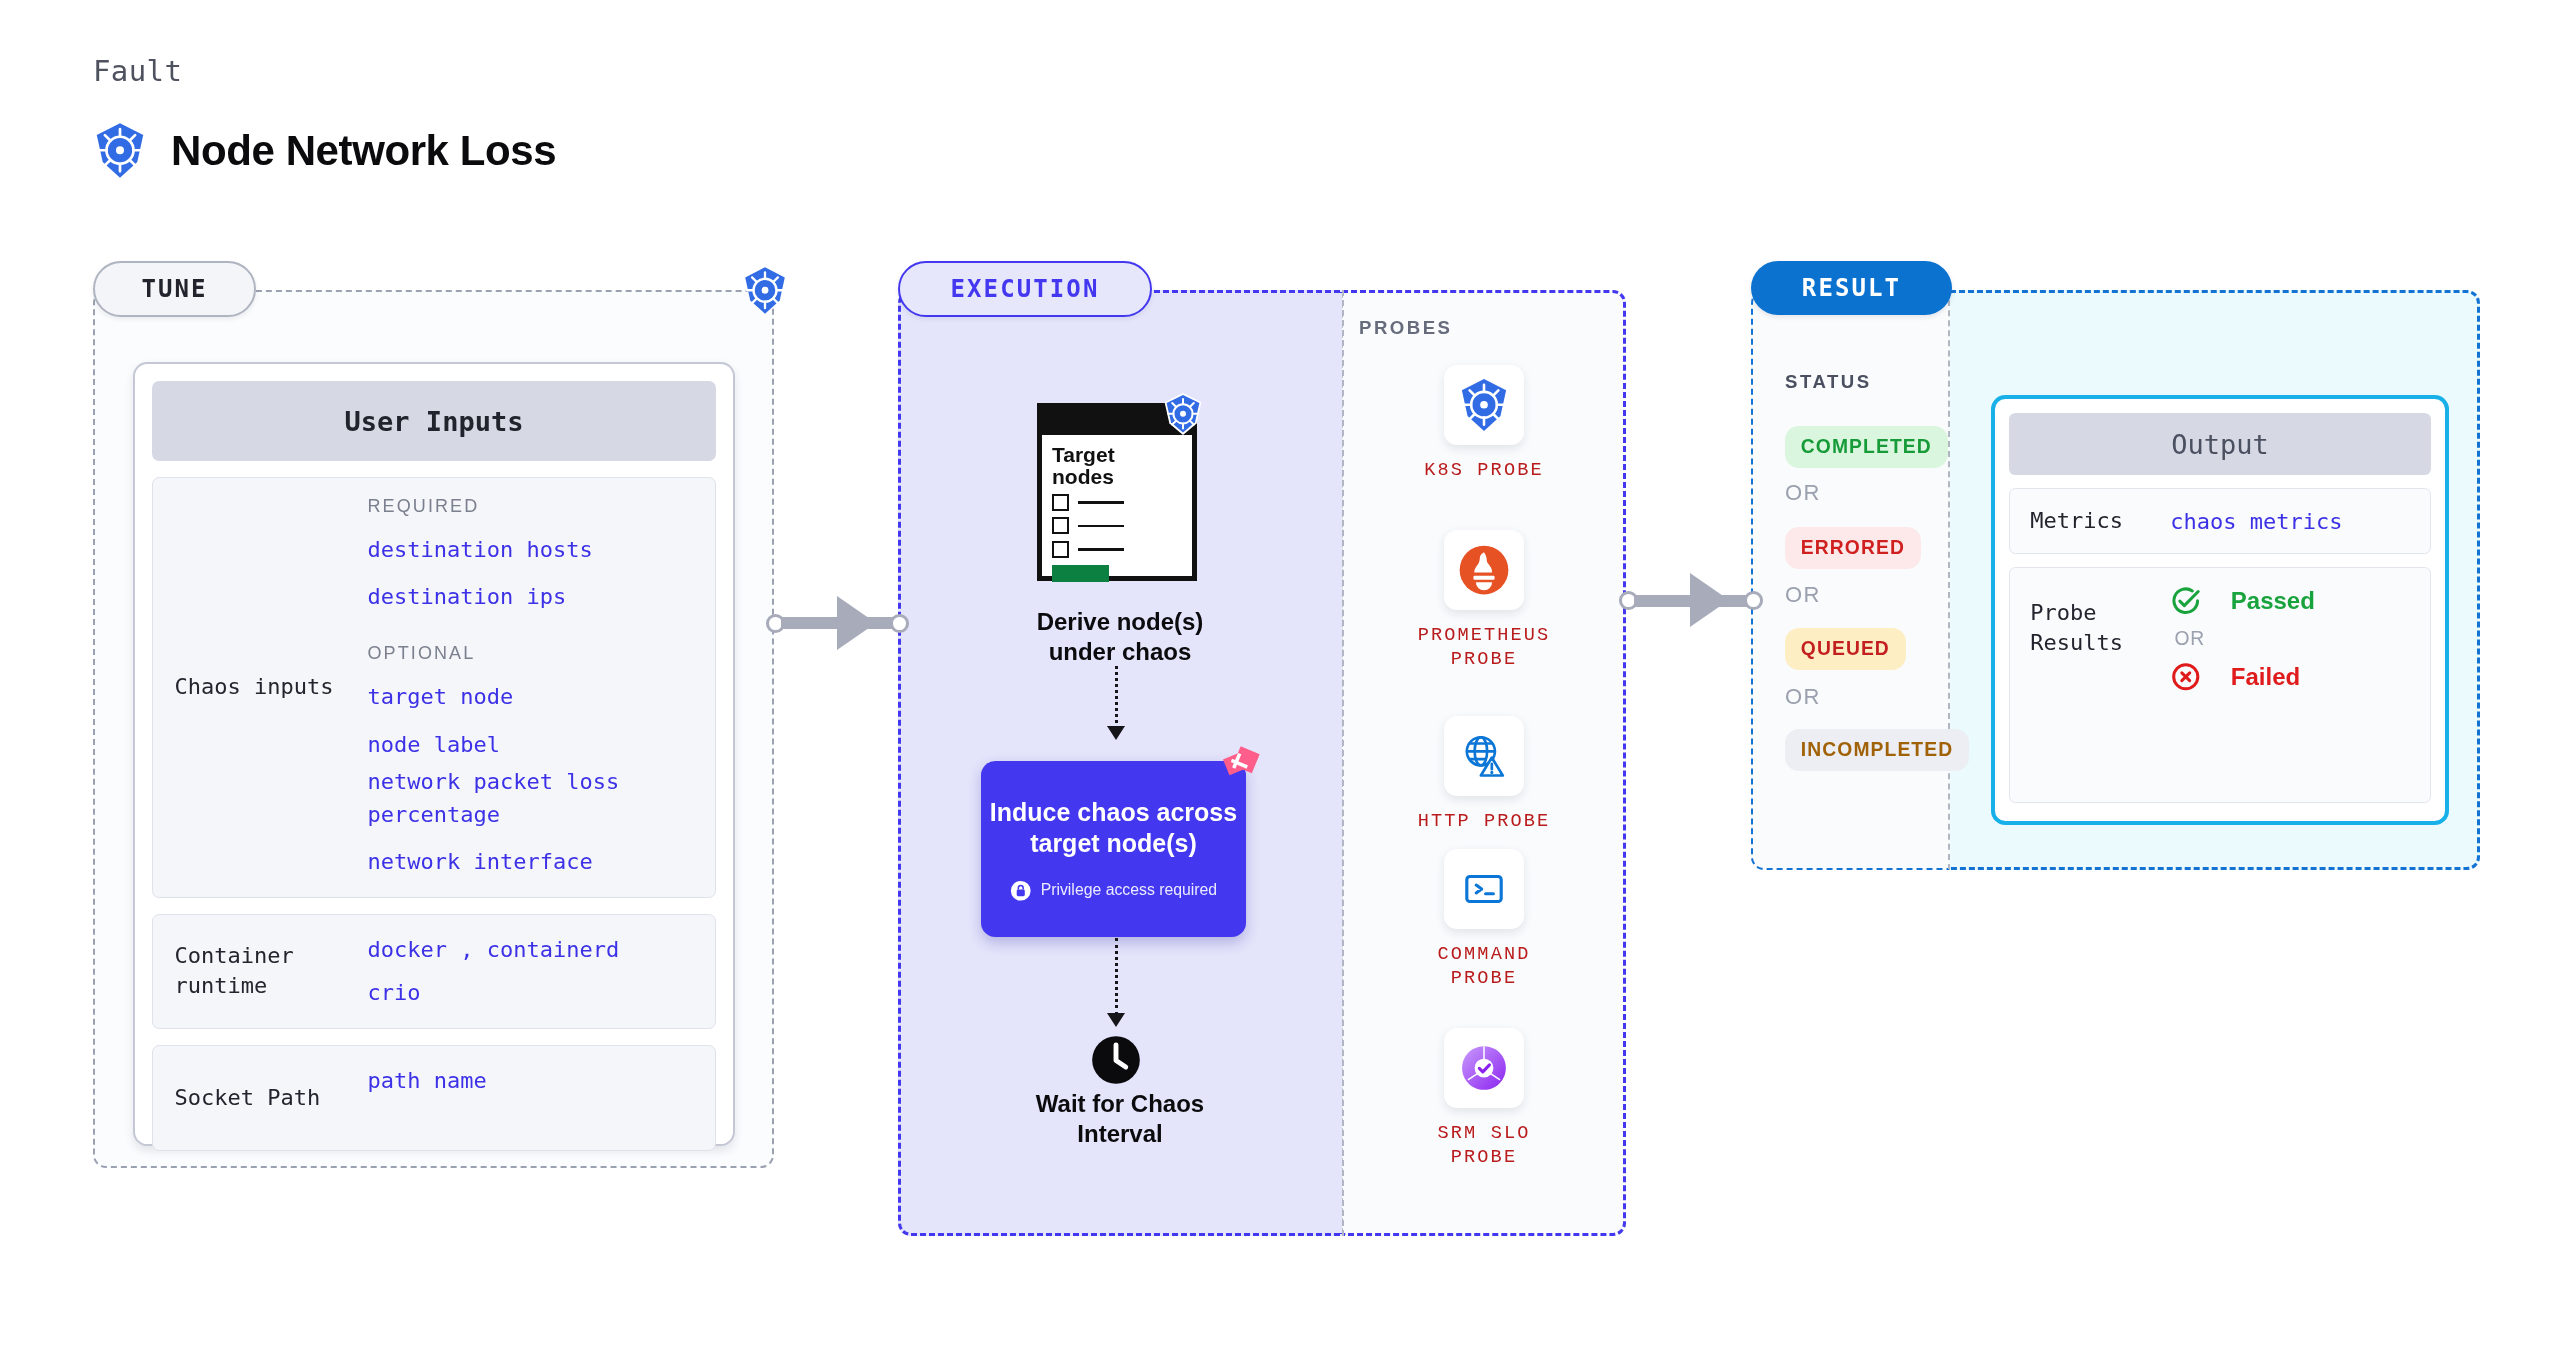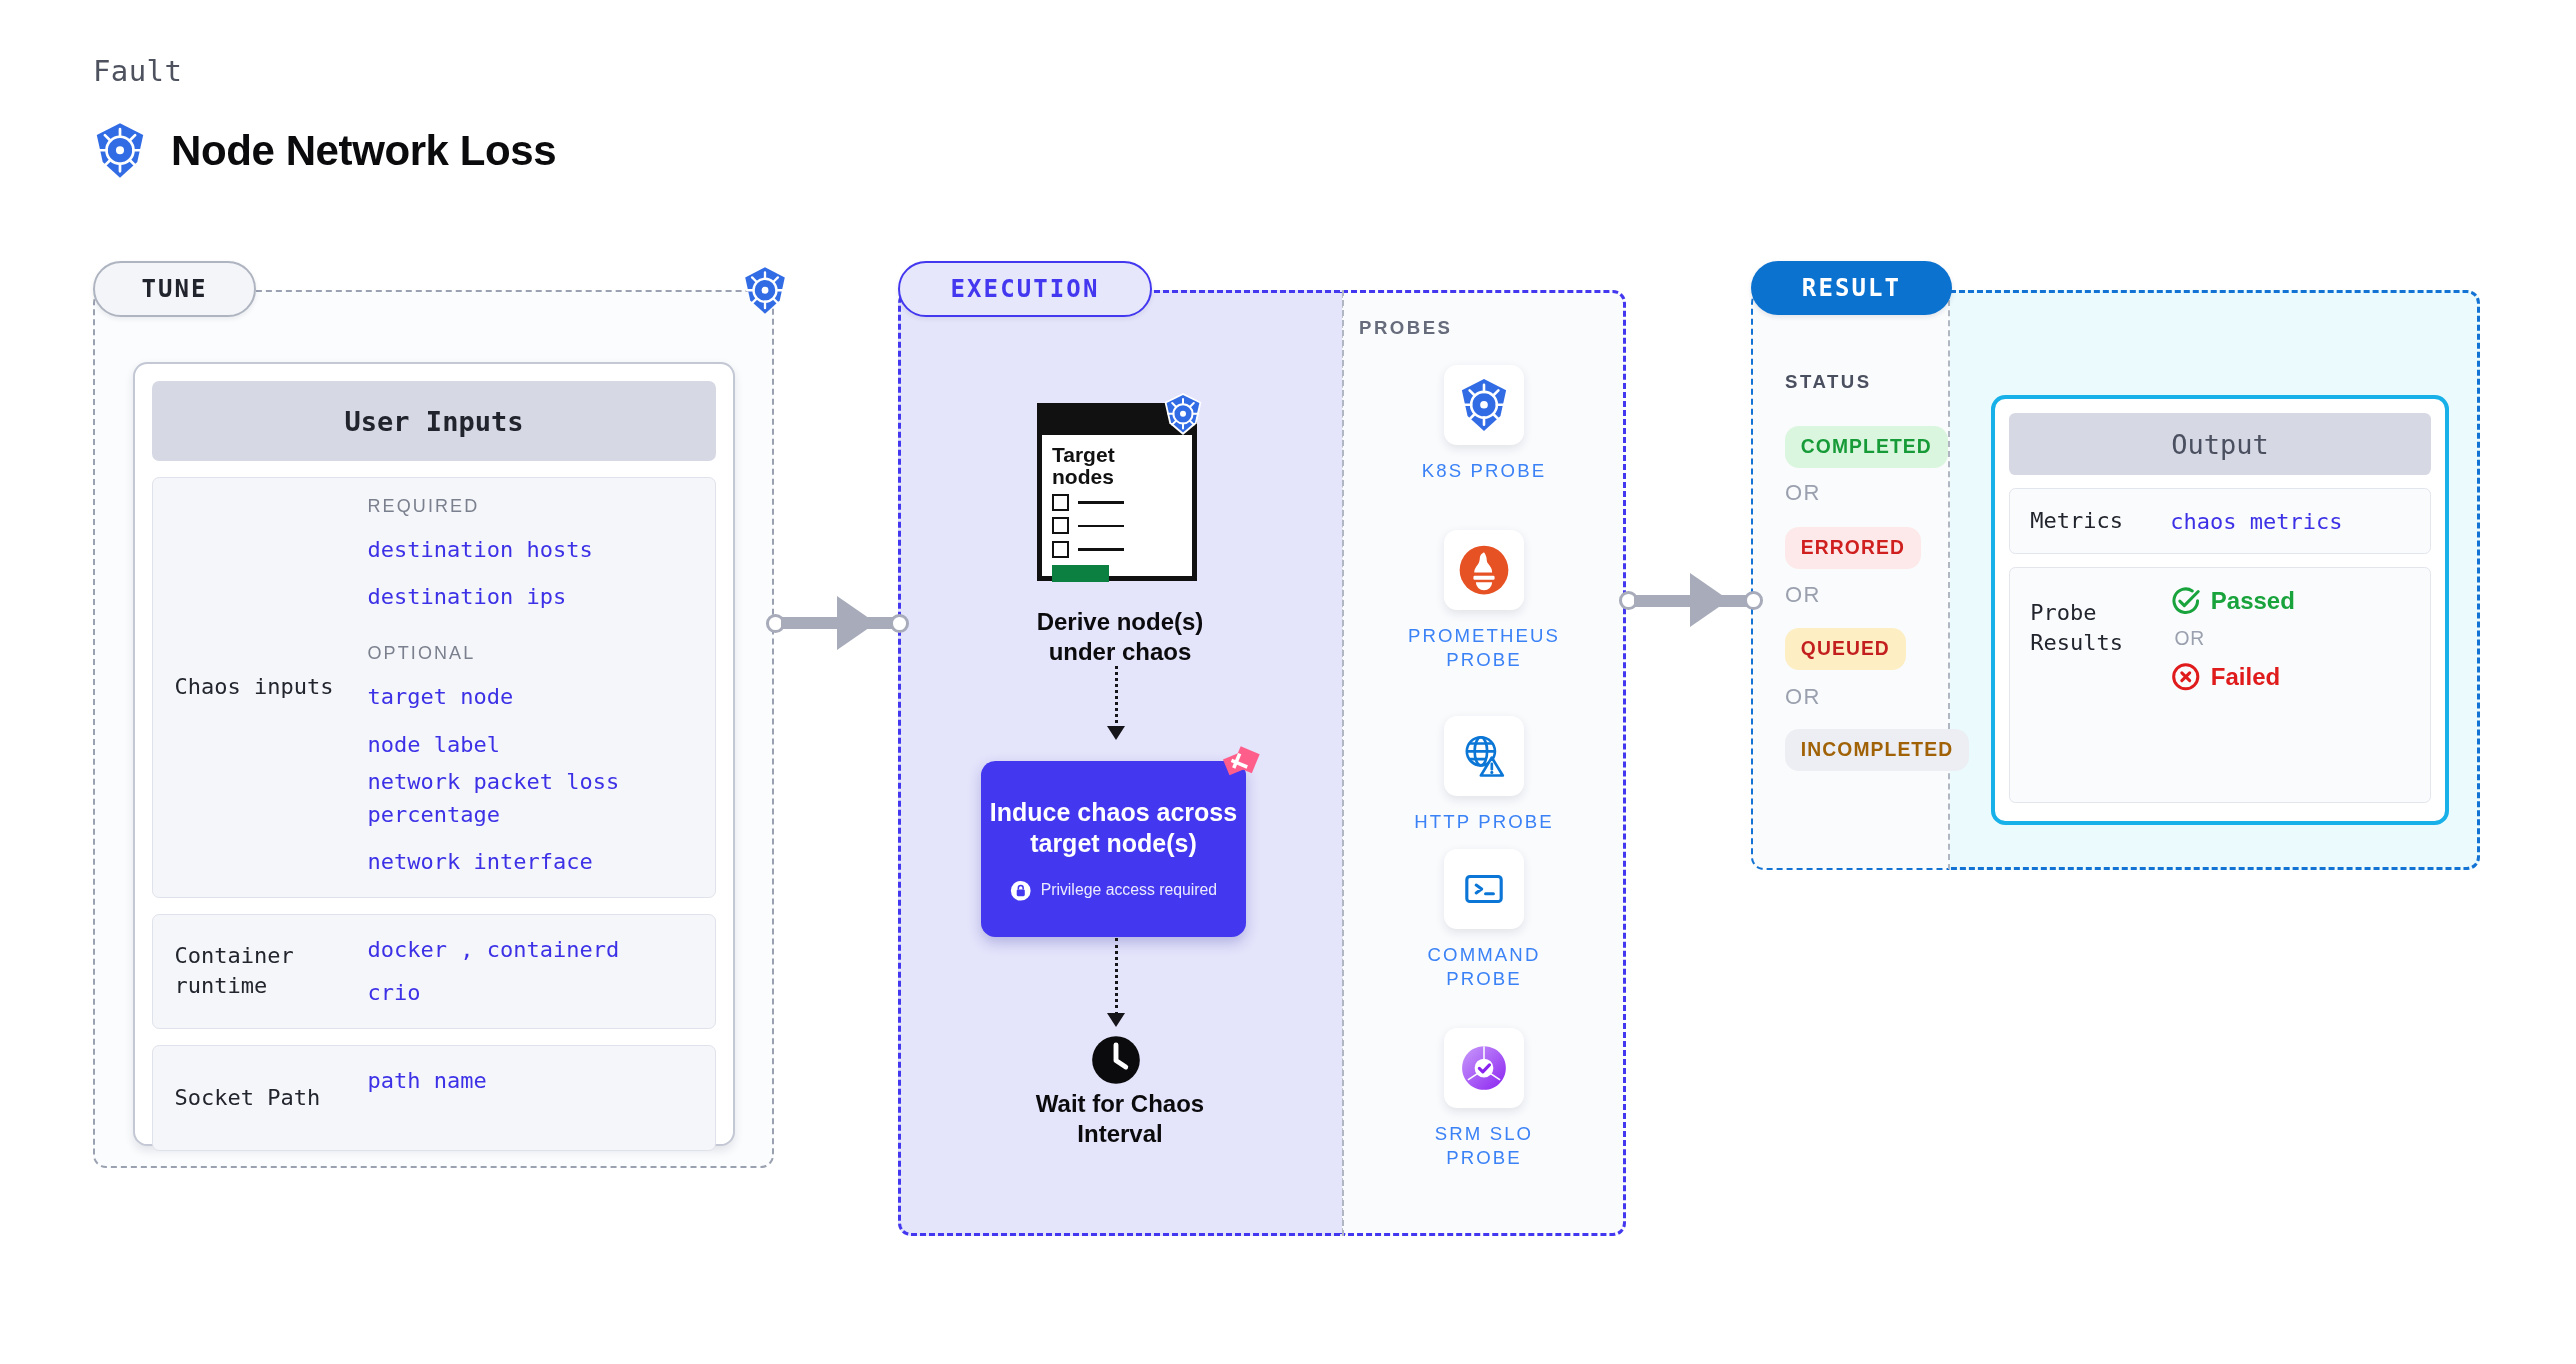--- a/index.html
+++ b/index.html
@@ -205,22 +205,22 @@
     position:absolute; left:1342px; width:284px;
     display:flex; flex-direction:column; align-items:center;
   }
   .probe-tile {
     width:80px; height:80px; background:#ffffff; border-radius:13px;
     display:flex; align-items:center; justify-content:center;
     box-shadow:0 3.6px 10px rgba(25,30,60,.10);
   }
   .probe-label {
     margin-top:14.3px; text-align:center;
-    font-family:Liberation Sans, sans-serif;
-    font-size:18.6px; letter-spacing:2.1px; color:#3b82f6; font-weight:500;
+    font-family:Liberation Mono, monospace;
+    font-size:18.6px; letter-spacing:2.1px; color:#b91c1c; font-weight:500;
     line-height:1.3; white-space:pre-line;
   }
 
   
   .status-title {
     position:absolute; left:1785px; top:371px;
     font-family:"Liberation Sans", sans-serif;
     font-size:18.6px; letter-spacing:2.5px; color:#4b5060; font-weight:700;
   }
   .chip {
@@ -254,21 +254,21 @@
   }
   .out-label {
     width:140px; flex:none;
     font-family:"DejaVu Sans Mono", monospace;
     font-size:22px; color:#22252d; line-height:1.35; align-self:center;
   }
   .out-value {
     font-family:"DejaVu Sans Mono", monospace;
     font-size:22px; color:#3c31e6; align-self:center;
   }
-  .res-line { display:flex; align-items:center; gap:9px; }
+  .res-line { display:flex; align-items:center; gap:29px; }
   .res-pass { font-family:"Liberation Sans", sans-serif; font-size:24px; font-weight:700; color:#19a33c; }
   .res-fail { font-family:"Liberation Sans", sans-serif; font-size:24px; font-weight:700; color:#e01b1b; }
   .res-or   { font-family:"Liberation Sans", sans-serif; font-size:19.3px; color:#9aa0ae; margin:11.5px 0 11.5px 4.3px; letter-spacing:0.7px; }
 
   
   .conn { position:absolute; }
   .conn-dot {
     position:absolute; width:18.6px; height:18.6px; border-radius:50%;
     background:#ffffff; border:3.6px solid #a7abba;
   }

